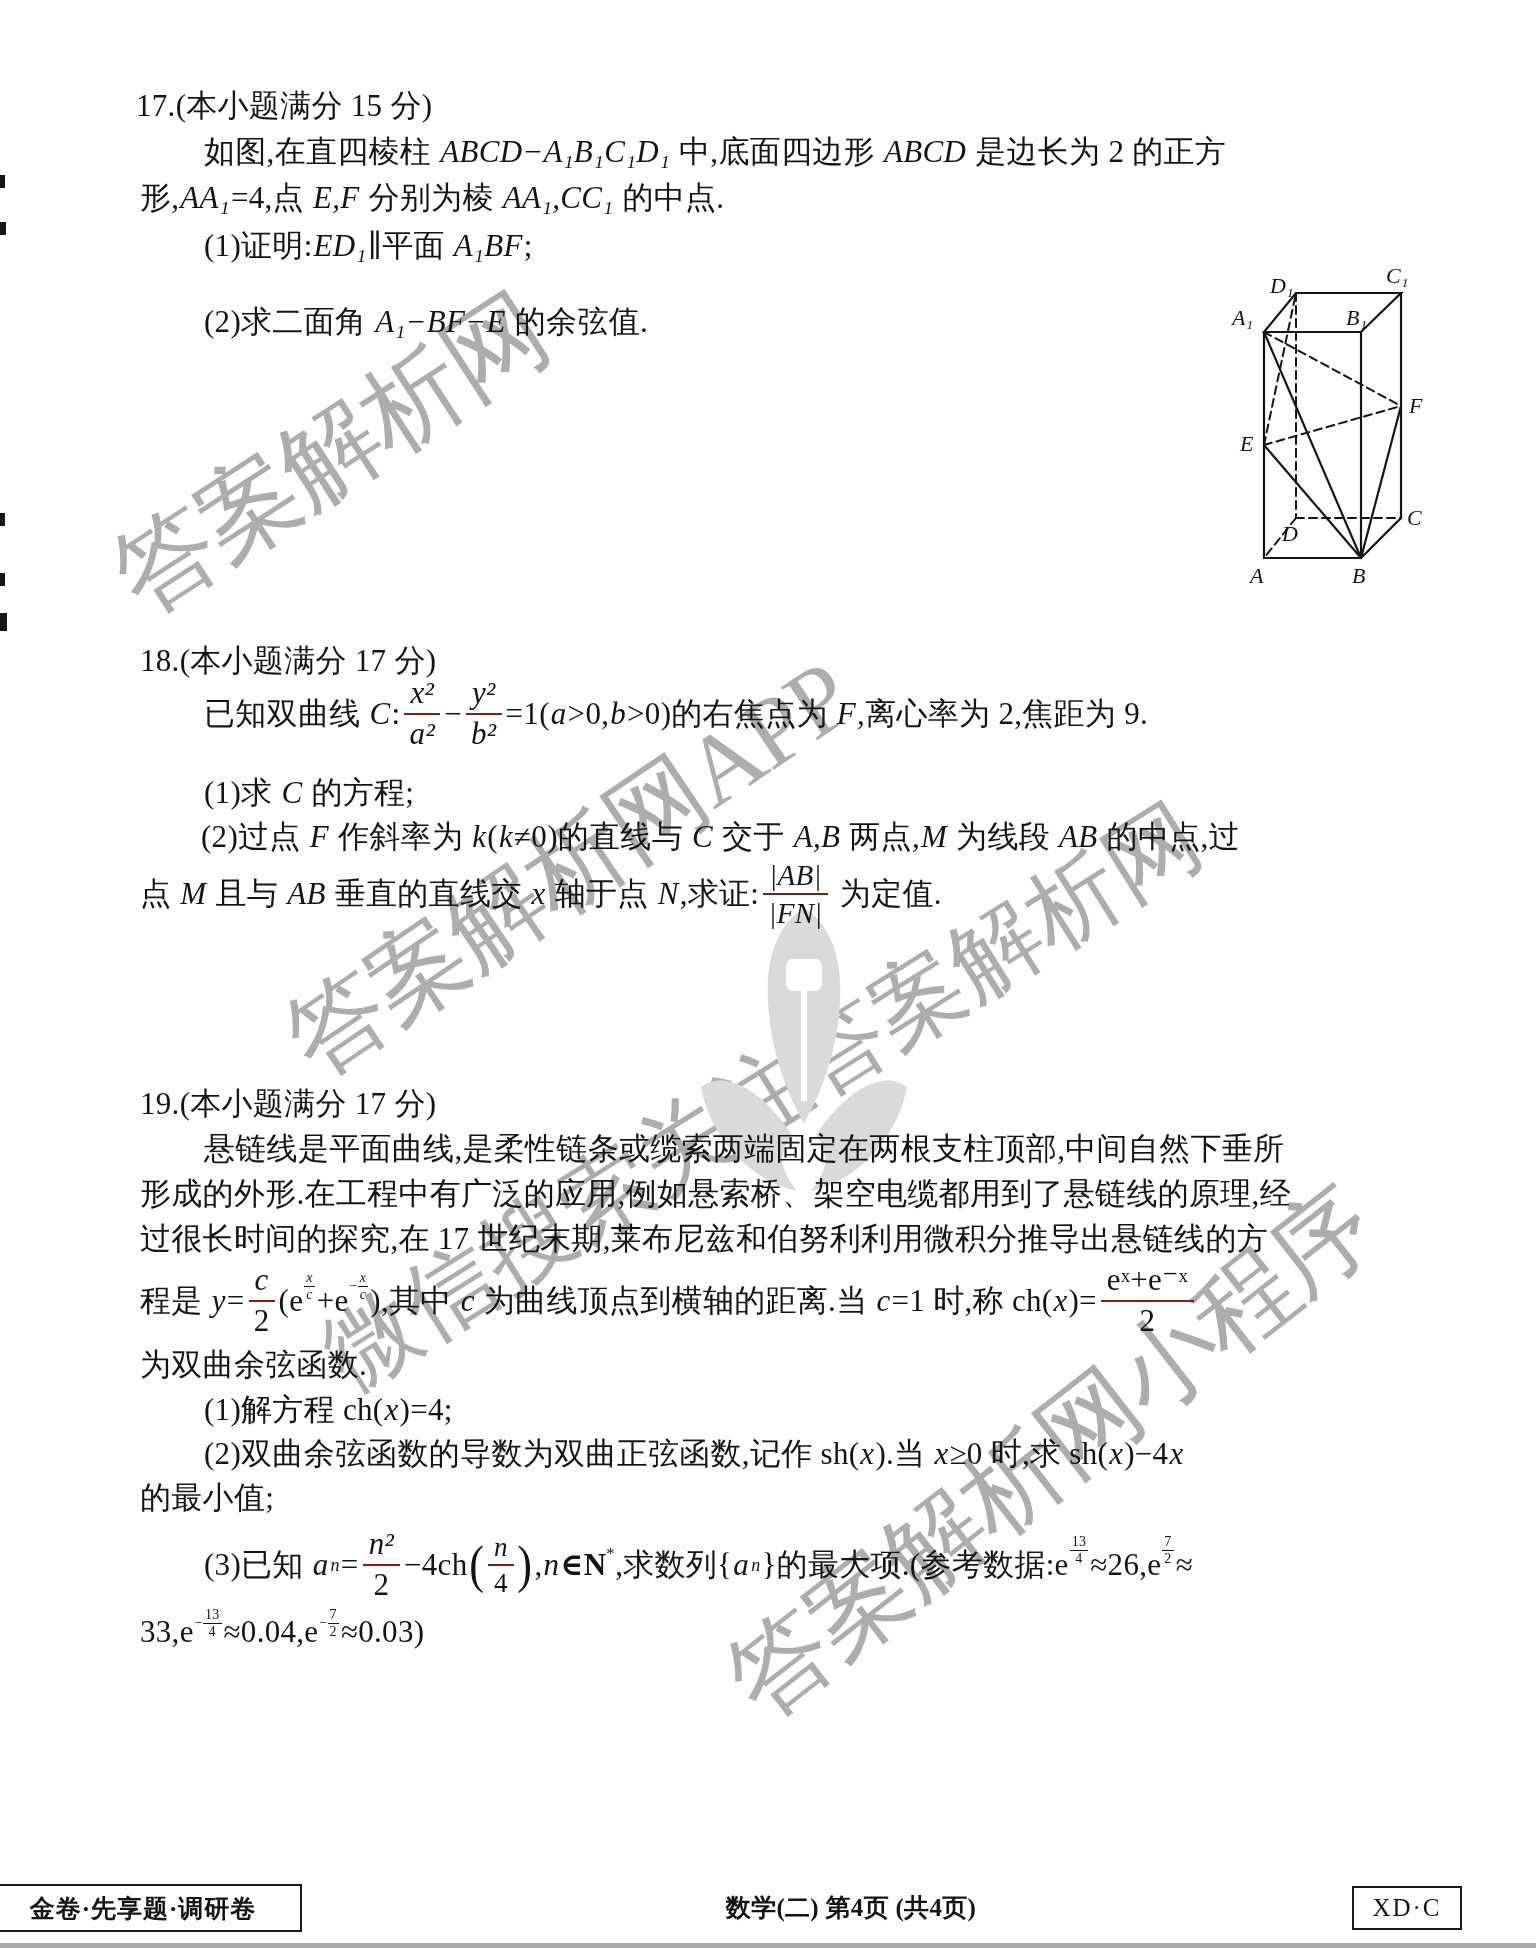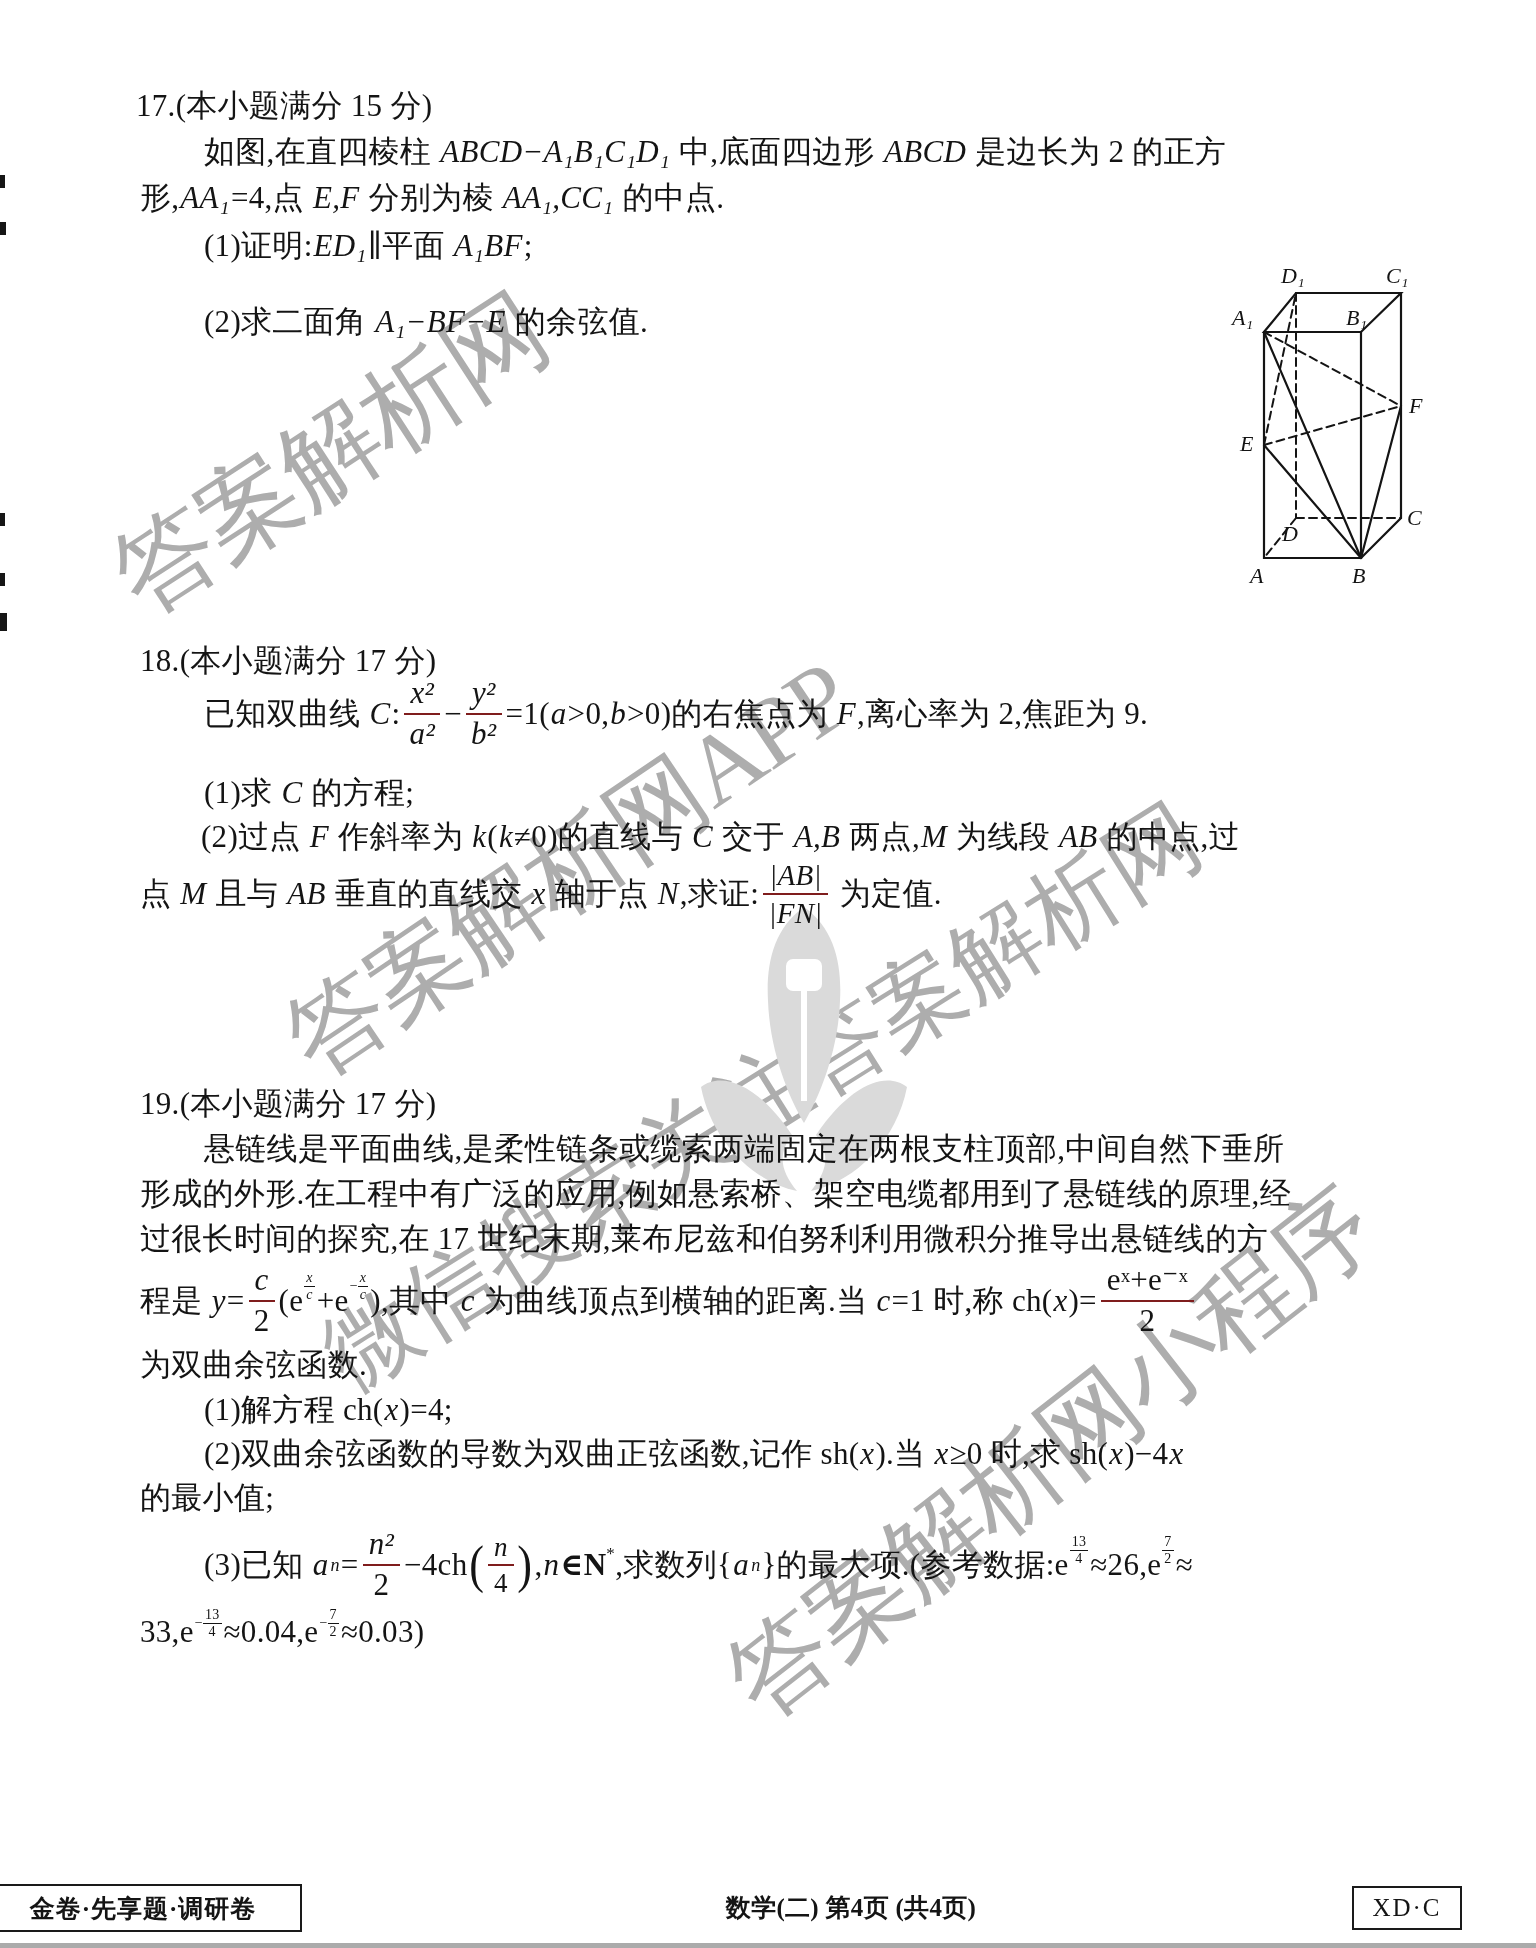--- a/index.html
+++ b/index.html
@@ -87,21 +87,21 @@
       </g>
       <g stroke="#141414" stroke-width="2" fill="none" stroke-dasharray="8 5" stroke-linecap="round">
         <path d="M68 30 L68 255"></path>
         <path d="M68 255 L36 295"></path>
         <path d="M68 255 L173 255"></path>
         <path d="M36 182 L68 30"></path>
         <path d="M36 182 L173 143"></path>
         <path d="M36 69 L173 143"></path>
       </g>
     </svg>
-    <span class="fl" style="left:42px;top:2px;margin-left:11px;">D₁</span>
+    <span class="fl" style="left:42px;top:12px;">D₁</span>
     <span class="fl" style="left:158px;top:2px;">C₁</span>
     <span class="fl" style="left:4px;top:44px;">A₁</span>
     <span class="fl" style="left:118px;top:44px;">B₁</span>
     <span class="fl" style="left:12px;top:170px;">E</span>
     <span class="fl" style="left:181px;top:132px;">F</span>
     <span class="fl" style="left:54px;top:260px;">D</span>
     <span class="fl" style="left:179px;top:244px;">C</span>
     <span class="fl" style="left:22px;top:302px;">A</span>
     <span class="fl" style="left:124px;top:302px;">B</span>
   </div>

